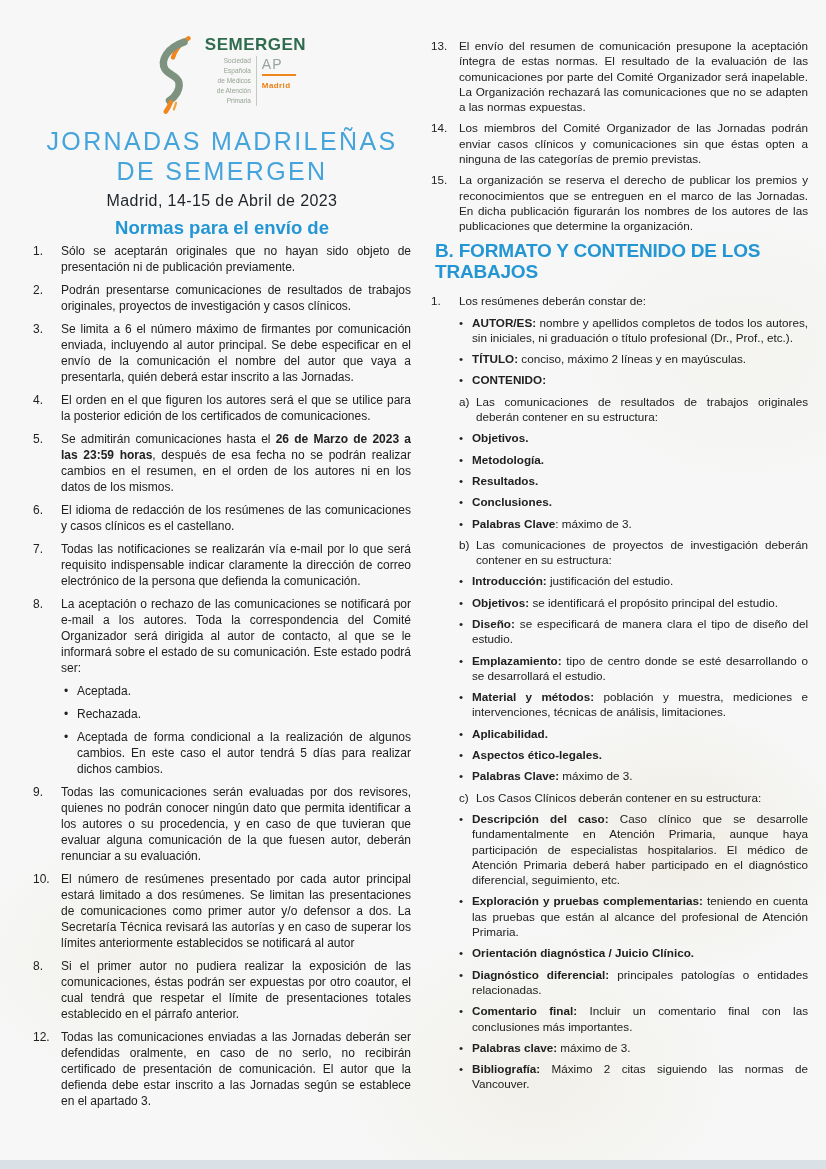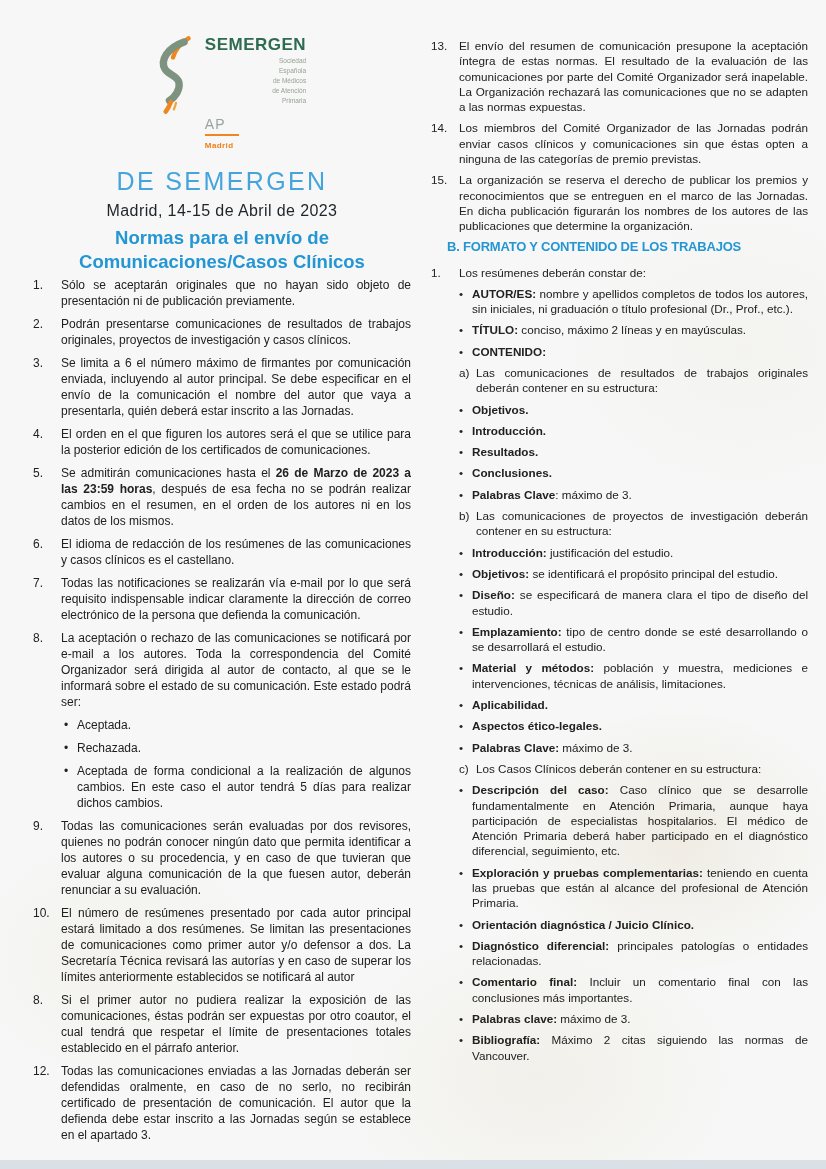--- a/index.html
+++ b/index.html
@@ -21,39 +21,39 @@
   .cols{display:flex;gap:20px;padding:36px 18px 0 33px;}
   .col{box-sizing:border-box;}
   .col.left{flex:0 0 378px;width:378px;font-size:12px;line-height:16px;}
   .col.right{flex:0 0 377px;width:377px;font-size:11.7px;line-height:15.3px;padding-top:2px;}
 
   
   header{text-align:center;margin-bottom:4px;}
   .logo{display:inline-flex;align-items:flex-start;gap:7px;margin:0 auto 4px auto;transform:translateX(8px);text-align:left;}
   .swoosh{display:block;}
   .brand{font-size:17px;font-weight:bold;color:#2f6b50;letter-spacing:.5px;line-height:1;}
-  .logo-sub{display:flex;gap:5px;align-items:stretch;margin-top:3px;flex-direction:column;}
+  .logo-sub{display:flex;gap:5px;align-items:stretch;margin-top:3px;}
   .soc{font-size:6.5px;color:#96a394;text-align:right;line-height:1.55;white-space:pre-line;min-width:46px;}
   .vdiv{width:1px;background:#c3c9c3;}
   .ap-block{padding-top:1px;}
   .ap{font-size:14px;color:#99a2a2;letter-spacing:1px;line-height:1;}
   .ap-rule{height:2px;background:#f0871e;margin:3px 0 2px 0;width:34px;}
   .region{font-size:8px;font-weight:bold;color:#ee7f15;letter-spacing:.4px;}
 
   .title{font-size:25px;color:var(--title-blue,#45a4dc);font-weight:400;letter-spacing:2.4px;line-height:1.2;margin:8px 0 7px 0;}
   .title span{display:block;}
   .date{font-size:16px;color:#1f2429;letter-spacing:.4px;margin-bottom:7px;}
   .subtitle{font-size:18.5px;font-weight:bold;color:var(--blue,#2496d4);line-height:1.27;margin:0 0 2px 0;}
   .subtitle span{display:block;}
 
   
   .blk{display:flex;margin:0 0 7px 0;}
   .col.right .blk{margin-bottom:6px;justify-content:space-between;}
   .blk.heading{display:block;font-size:18.5px;line-height:1.15;font-weight:bold;color:var(--blue,#2496d4);margin:13px 0 11px 0;}
-  .col.right .blk.heading{font-size:13px;letter-spacing:-.2px;margin:0 0 10px 16px;}
+  .col.right .blk.heading{font-size:19px;letter-spacing:-.2px;margin:0 0 10px 4px;}
   .marker{flex:0 0 28px;}
   .blk.bullet .marker{flex:0 0 13px;}
   .blk.letter .marker{flex:0 0 17px;}
   .lvl1{margin-left:31px;}
   .col.right .lvl1{margin-left:28px;}
   .txt{flex:1;text-align:justify;}
   .txt b{font-weight:bold;}
 
   .bottom-bar{position:absolute;left:0;right:0;bottom:0;height:9px;background:#d9e0e6;}
 </style>
@@ -84,26 +84,26 @@
               <div class="ap-block">
                 <div class="ap">AP</div>
                 <div class="ap-rule"></div>
                 <div class="region">Madrid</div>
               </div>
             </div>
           </div>
         </div>
 
         <h1 class="title">
+            <span>JORNADAS MADRILEÑAS</span>
             <span>DE SEMERGEN</span>
           </h1>
         <div class="date">Madrid, 14-15 de Abril de 2023</div>
         <h2 class="subtitle">
             <span>Normas para el envío de</span>
-            <span>Comunicaciones/Casos Clínicos</span>
           </h2>
       </header>
 
       <div>
           <div class="blk item">
             <span class="marker">1.</span>
             <span class="txt"><span>Sólo se aceptarán originales que no hayan sido objeto de presentación ni de publicación previamente.</span></span>
           </div>
           <div class="blk item">
             <span class="marker">2.</span>
@@ -198,21 +198,21 @@
           <div class="blk letter lvl1">
             <span class="marker">a)</span>
             <span class="txt"><span>Las comunicaciones de resultados de trabajos originales deberán contener en su estructura:</span></span>
           </div>
           <div class="blk bullet lvl1">
             <span class="marker">•</span>
             <span class="txt"><b>Objetivos.</b></span>
           </div>
           <div class="blk bullet lvl1">
             <span class="marker">•</span>
-            <span class="txt"><b>Introducción.</b></span>
+            <span class="txt"><b>Metodología.</b></span>
           </div>
           <div class="blk bullet lvl1">
             <span class="marker">•</span>
             <span class="txt"><b>Resultados.</b></span>
           </div>
           <div class="blk bullet lvl1">
             <span class="marker">•</span>
             <span class="txt"><b>Conclusiones.</b></span>
           </div>
           <div class="blk bullet lvl1">

